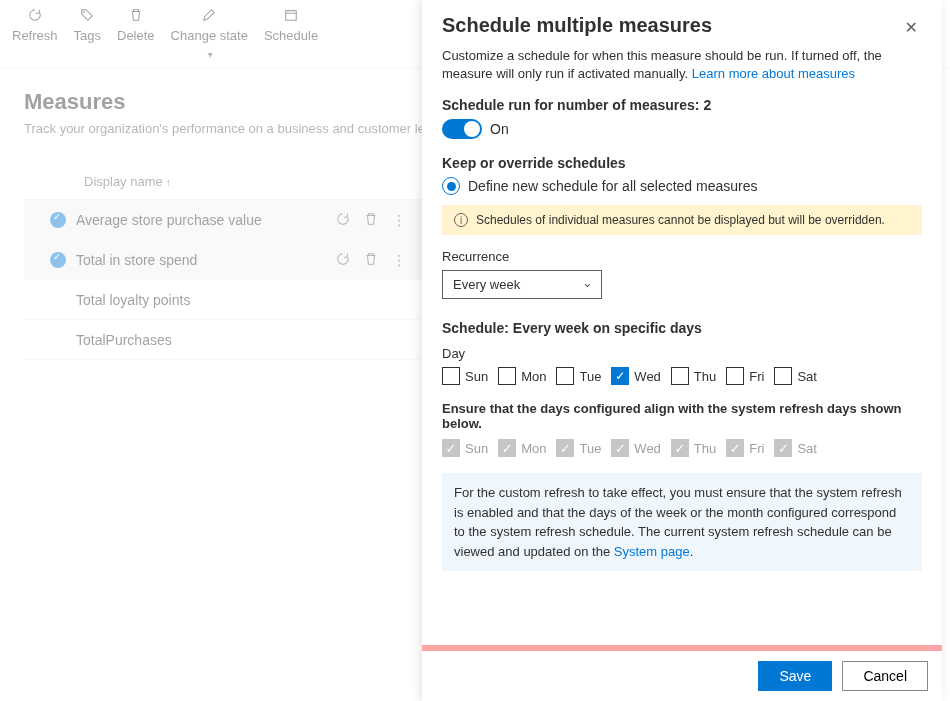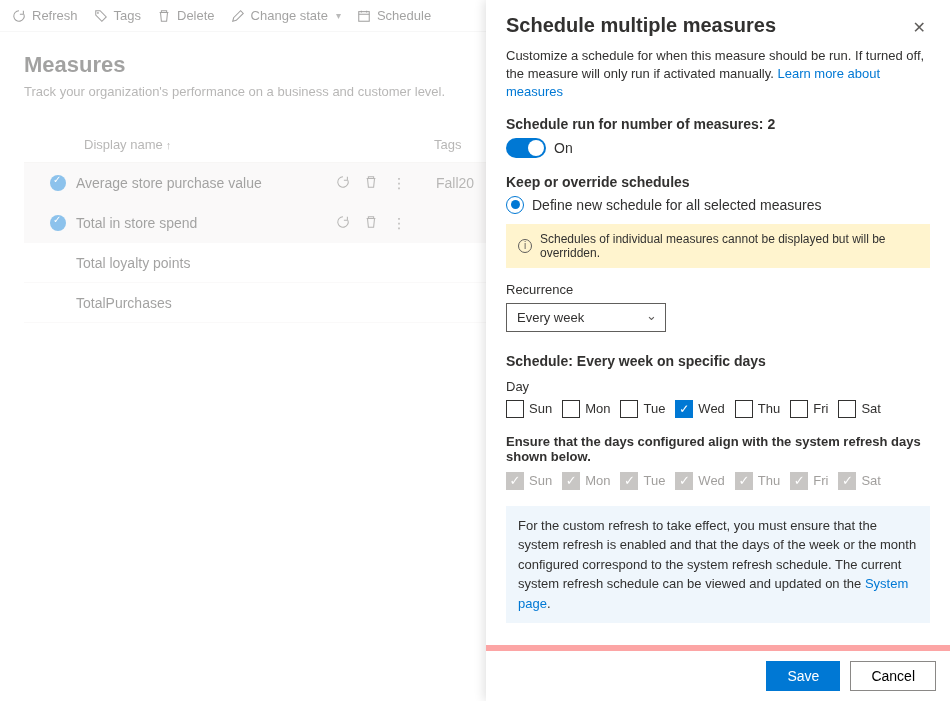--- a/index.html
+++ b/index.html
@@ -3,21 +3,21 @@
 <meta charset="utf-8">
 <style>
   * { box-sizing: border-box; margin: 0; padding: 0; font-family: "Segoe UI", Arial, sans-serif; }
   body { width: 950px; height: 701px; overflow: hidden; position: relative; background: #fff; color: #323130; font-size: 14px; }
 
   
   .page-bg { position: absolute; inset: 0; background: #fff; }
   .overlay-dim { position: absolute; inset: 0; background: rgba(255,255,255,0.55); pointer-events: none; }
 
   .toolbar { display: flex; gap: 16px; padding: 8px 12px; border-bottom: 1px solid #eee; color: #323130; }
-  .toolbar-btn { display: inline-flex; align-items: center; gap: 6px; cursor: pointer; font-size: 13px; }
+  .toolbar-btn { display: inline-flex; align-items: center; gap: 6px; cursor: pointer; font-size: 13px; flex-direction: column; }
   .toolbar-btn svg { width: 14px; height: 14px; }
   .chev::after { content: "▾"; font-size: 10px; margin-left: 2px; color: #666; }
 
   .page-content { padding: 20px 24px; }
   .page-title { font-size: 22px; font-weight: 600; margin-bottom: 6px; }
   .page-sub { font-size: 13px; color: #605e5c; margin-bottom: 28px; }
 
   .grid-head { display: flex; padding: 10px 16px 10px 60px; border-bottom: 1px solid #edebe9; font-size: 13px; color: #605e5c; }
   .grid-head .col-name { width: 250px; }
   .grid-head .sort::after { content: " ↑"; font-size: 11px; }
@@ -25,21 +25,21 @@
   .grid-row.hov { background: #f3f2f1; }
   .col-check { width: 36px; display:flex; justify-content:center; }
   .col-name { width: 260px; }
   .col-actions { width: 100px; display:flex; gap:14px; color:#605e5c; }
   .col-tags { flex:1; color:#605e5c; }
   .check-circ { width:16px; height:16px; border-radius:50%; background:#0078d4; position:relative; }
   .check-circ::after { content:"✓"; color:#fff; font-size:10px; position:absolute; top:-1px; left:3px; }
   .grid-icon { width:14px; height:14px; }
 
   
-  .panel { position:absolute; top:0; right:0; width:464px; height:100%; background:#fff; box-shadow:-2px 0 10px rgba(0,0,0,0.12); display:flex; flex-direction:column; }
+  .panel { position:absolute; top:0; right:8px; width:520px; height:100%; background:#fff; box-shadow:-2px 0 10px rgba(0,0,0,0.12); display:flex; flex-direction:column; }
   .panel-scroll { flex:1; overflow:auto; padding: 14px 20px 10px 20px; }
   .panel-header { display:flex; align-items:flex-start; justify-content:space-between; }
   .panel-title { font-size:20px; font-weight:600; margin-bottom:10px; }
   .close-x { font-size:16px; color:#605e5c; cursor:pointer; padding:4px; }
 
   .panel-desc { font-size:13px; color:#323130; line-height:1.4; margin-bottom:14px; }
   .link { color:#0078d4; text-decoration:none; cursor:pointer; }
 
   .section-label { font-weight:600; font-size:14px; margin: 6px 0; }
   .small-label { font-size:13px; margin: 10px 0 6px 0; }

